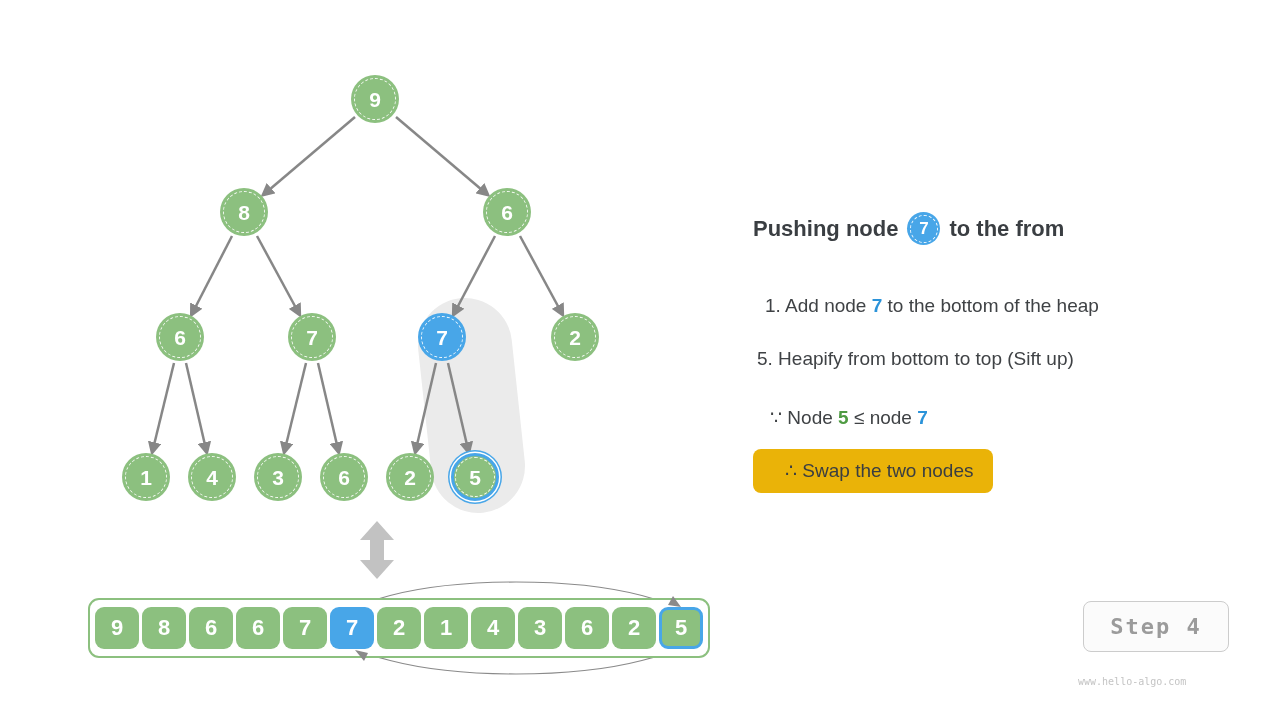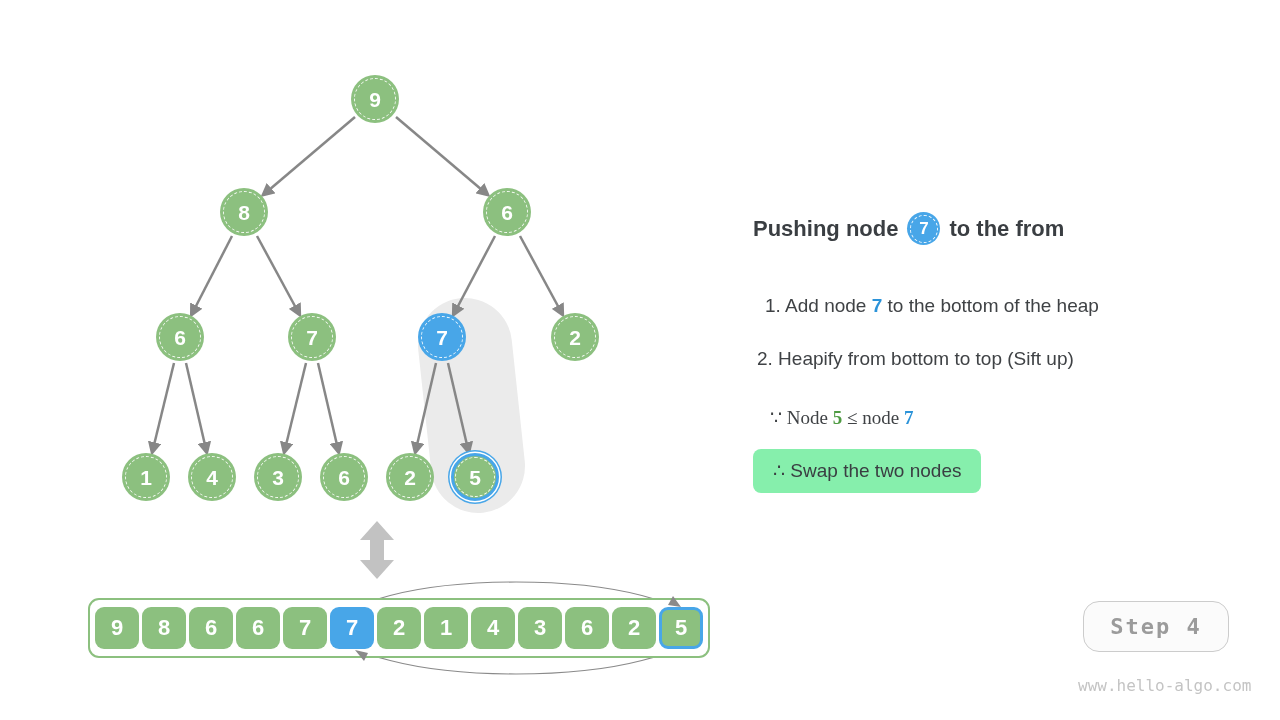--- a/index.html
+++ b/index.html
@@ -39,36 +39,36 @@
     z-index:5; }
   .badge-node { width:33px; height:33px; border-radius:50%; background:#48a6e8;
     position:relative; display:flex; align-items:center; justify-content:center;
     color:#fff; font-size:17px; font-weight:bold; }
   .badge-node::after { content:''; position:absolute; inset:2.5px; border-radius:50%;
     border:1.3px dashed rgba(255,255,255,.92); }
   .panel-line { position:absolute; font-size:19px; color:#3f4245; z-index:5;
     white-space:nowrap; }
   #line1 { left:757px; top:295px;margin-left:8px; }
   #line2 { left:757px; top:348px; }
-  #line-because { left:770px; top:406px;font-family:Liberation Serif, serif; }
+  #line-because { left:770px; top:406px; }
   .t-blue  { color:#2b93d9; font-weight:bold; }
   .t-green { color:#4f9b43; font-weight:bold; }
-  .swap-box { position:absolute; left:753px; top:449px; background:#86efac;
-    border-radius:8px; padding:10px 20px 11px 20px; font-size:19px; color:#3a3e42;
+  .swap-box { position:absolute; left:753px; top:449px; background:#eab308;
+    border-radius:8px; padding:10px 20px 11px 32px; font-size:19px; color:#3a3e42;
     z-index:5; white-space:nowrap; }
 
   
   .step-badge { position:absolute; left:1083px; top:601px; width:146px; height:51px;
-    border:1.5px solid #cccccc; border-radius:16px; background:#fbfbfb;
+    border:1.5px solid #cccccc; border-radius:8px; background:#fbfbfb;
     display:flex; align-items:center; justify-content:center;
     font-family:"DejaVu Sans Mono","Liberation Mono",monospace;
     font-weight:bold; font-size:22px; letter-spacing:2px; color:#9b9b9b; z-index:5; }
   .watermark { position:absolute; left:1078px; top:676px; z-index:5;
     font-family:"DejaVu Sans Mono","Liberation Mono",monospace;
-    font-size:16px; color:#c4c4c4; }
+    font-size:10px; color:#c4c4c4; }
 </style>
 </head>
 <body>
 
 <div class="stage">
 
   <svg id="ellipse-layer" class="layer" width="1280" height="720">
     <ellipse cx="516" cy="628" rx="178" ry="46" fill="none" stroke="#8a8a8a" stroke-width="1.2"></ellipse>
   </svg>
 
@@ -187,21 +187,21 @@
   <div class="panel-title">
     <span>Pushing node</span>
     <span class="badge-node">
         <span>7</span>
       </span>
     <span>to the from</span>
   </div>
 
   <div class="panel-line" id="line1"><span>1. Add node </span><span class="t-blue">7</span><span> to the bottom of the heap</span></div>
 
-  <div class="panel-line" id="line2"><span>2. Heapify from bottom to top (Sift up)</span></div>
+  <div class="panel-line" id="line2"><span>5. Heapify from bottom to top (Sift up)</span></div>
 
   <div class="panel-line" id="line-because"><span>∵ Node </span><span class="t-green">5</span><span> ≤ node </span><span class="t-blue">7</span></div>
 
   <div class="swap-box"><span>∴ Swap the two nodes</span></div>
 
   <div class="step-badge">
       <span>Step 4</span>
     </div>
 
   <div class="watermark"><span>www.hello-algo.com</span></div>

